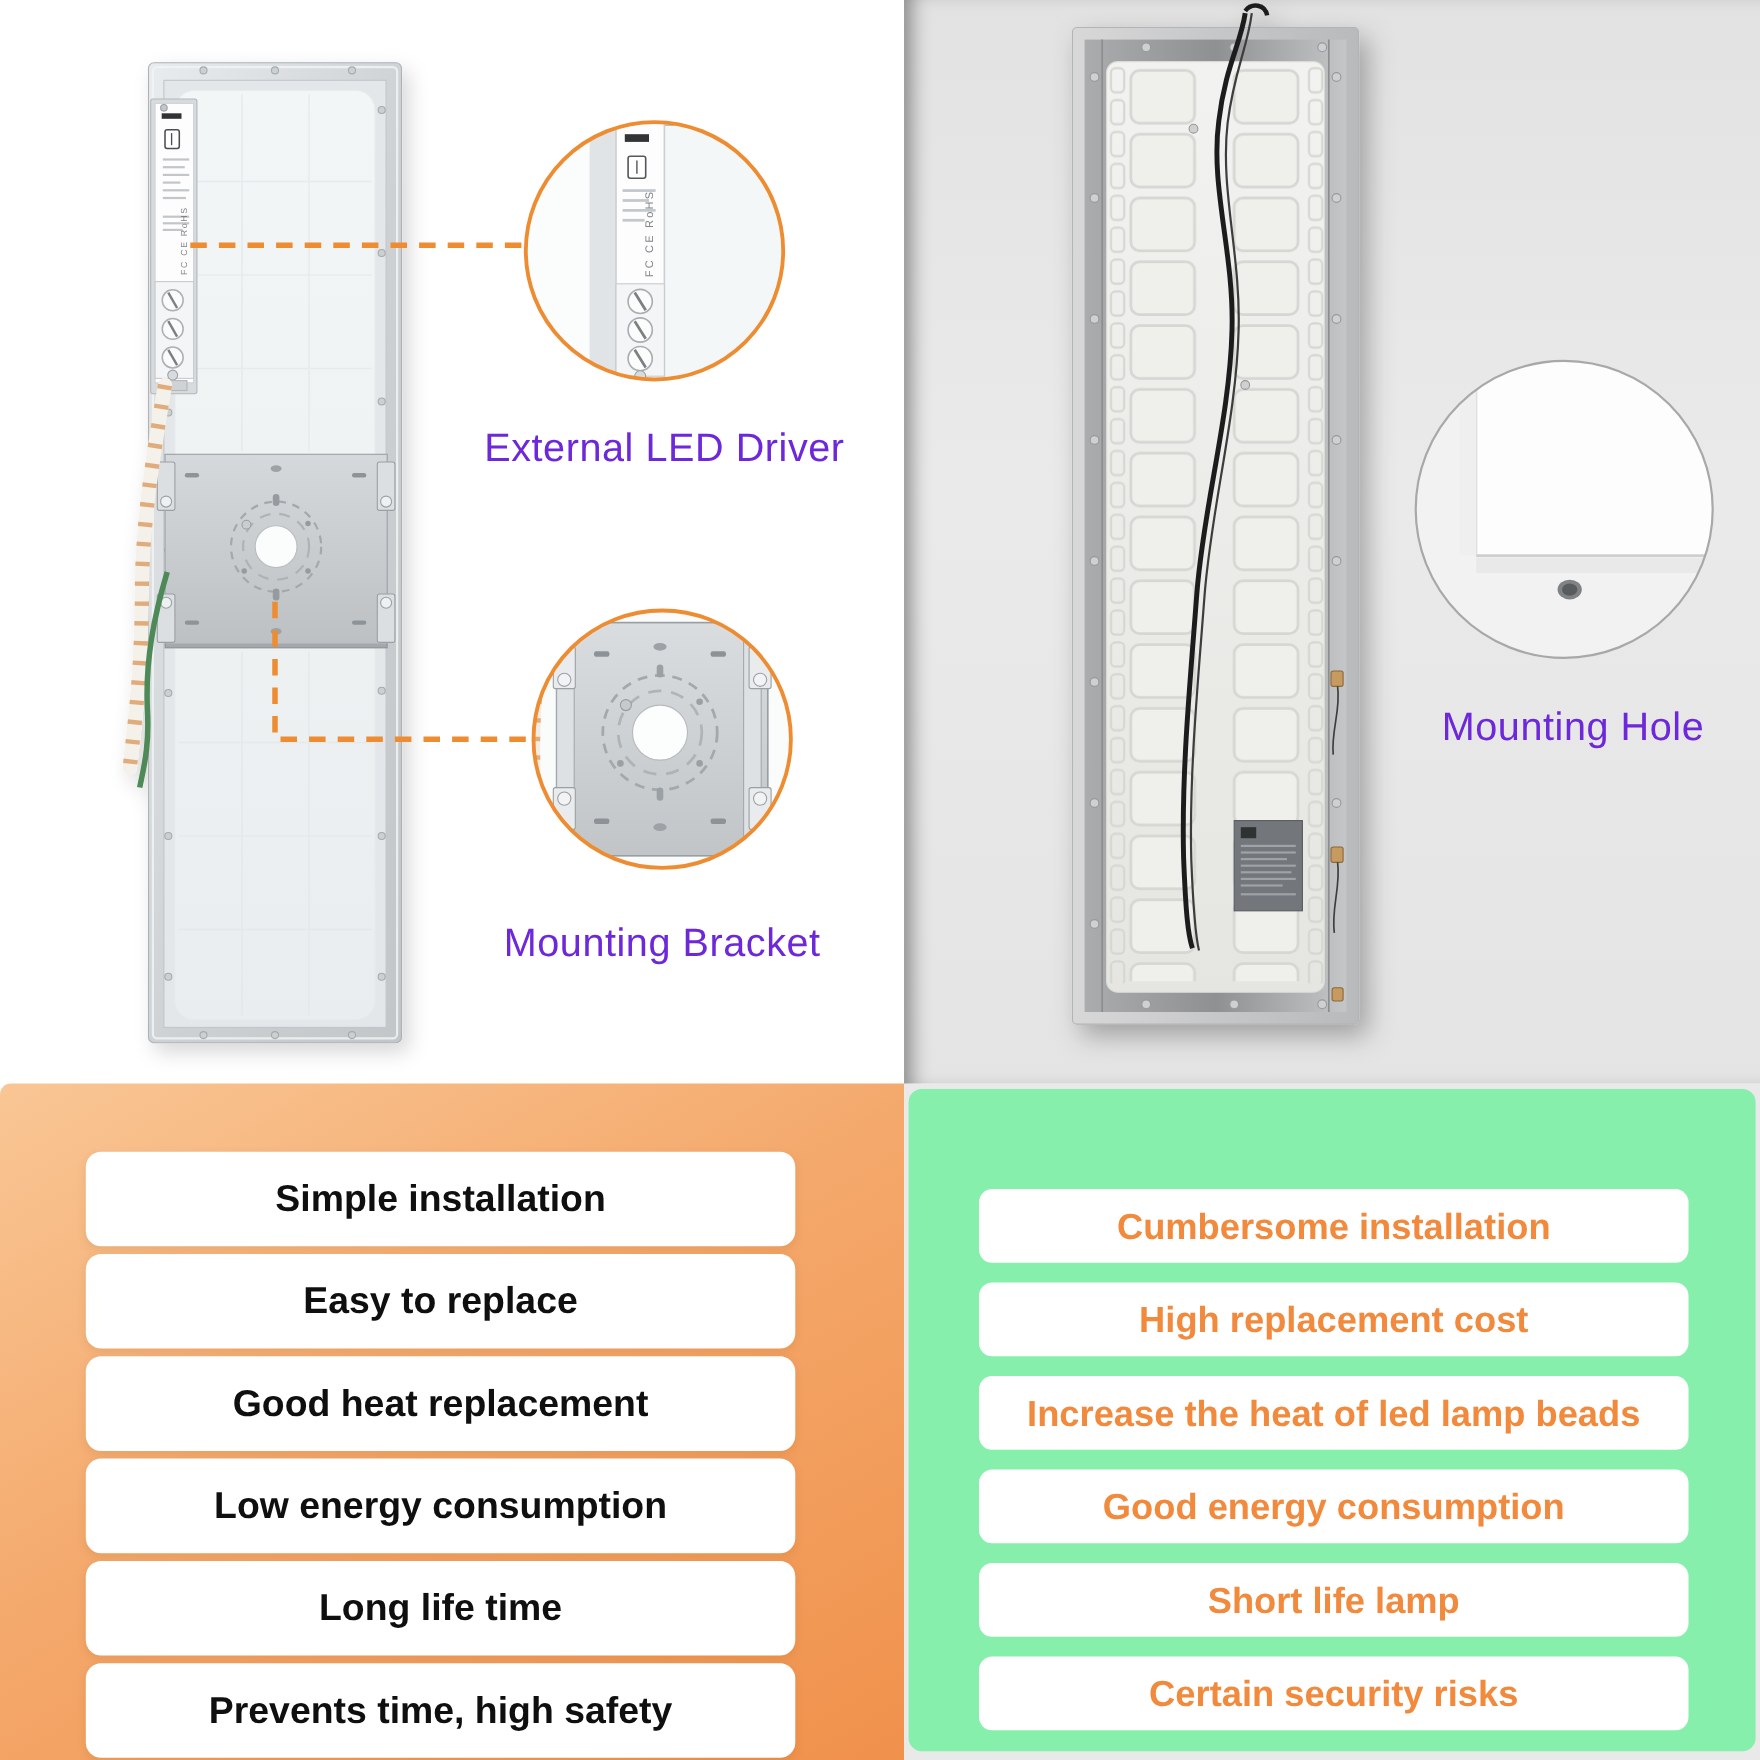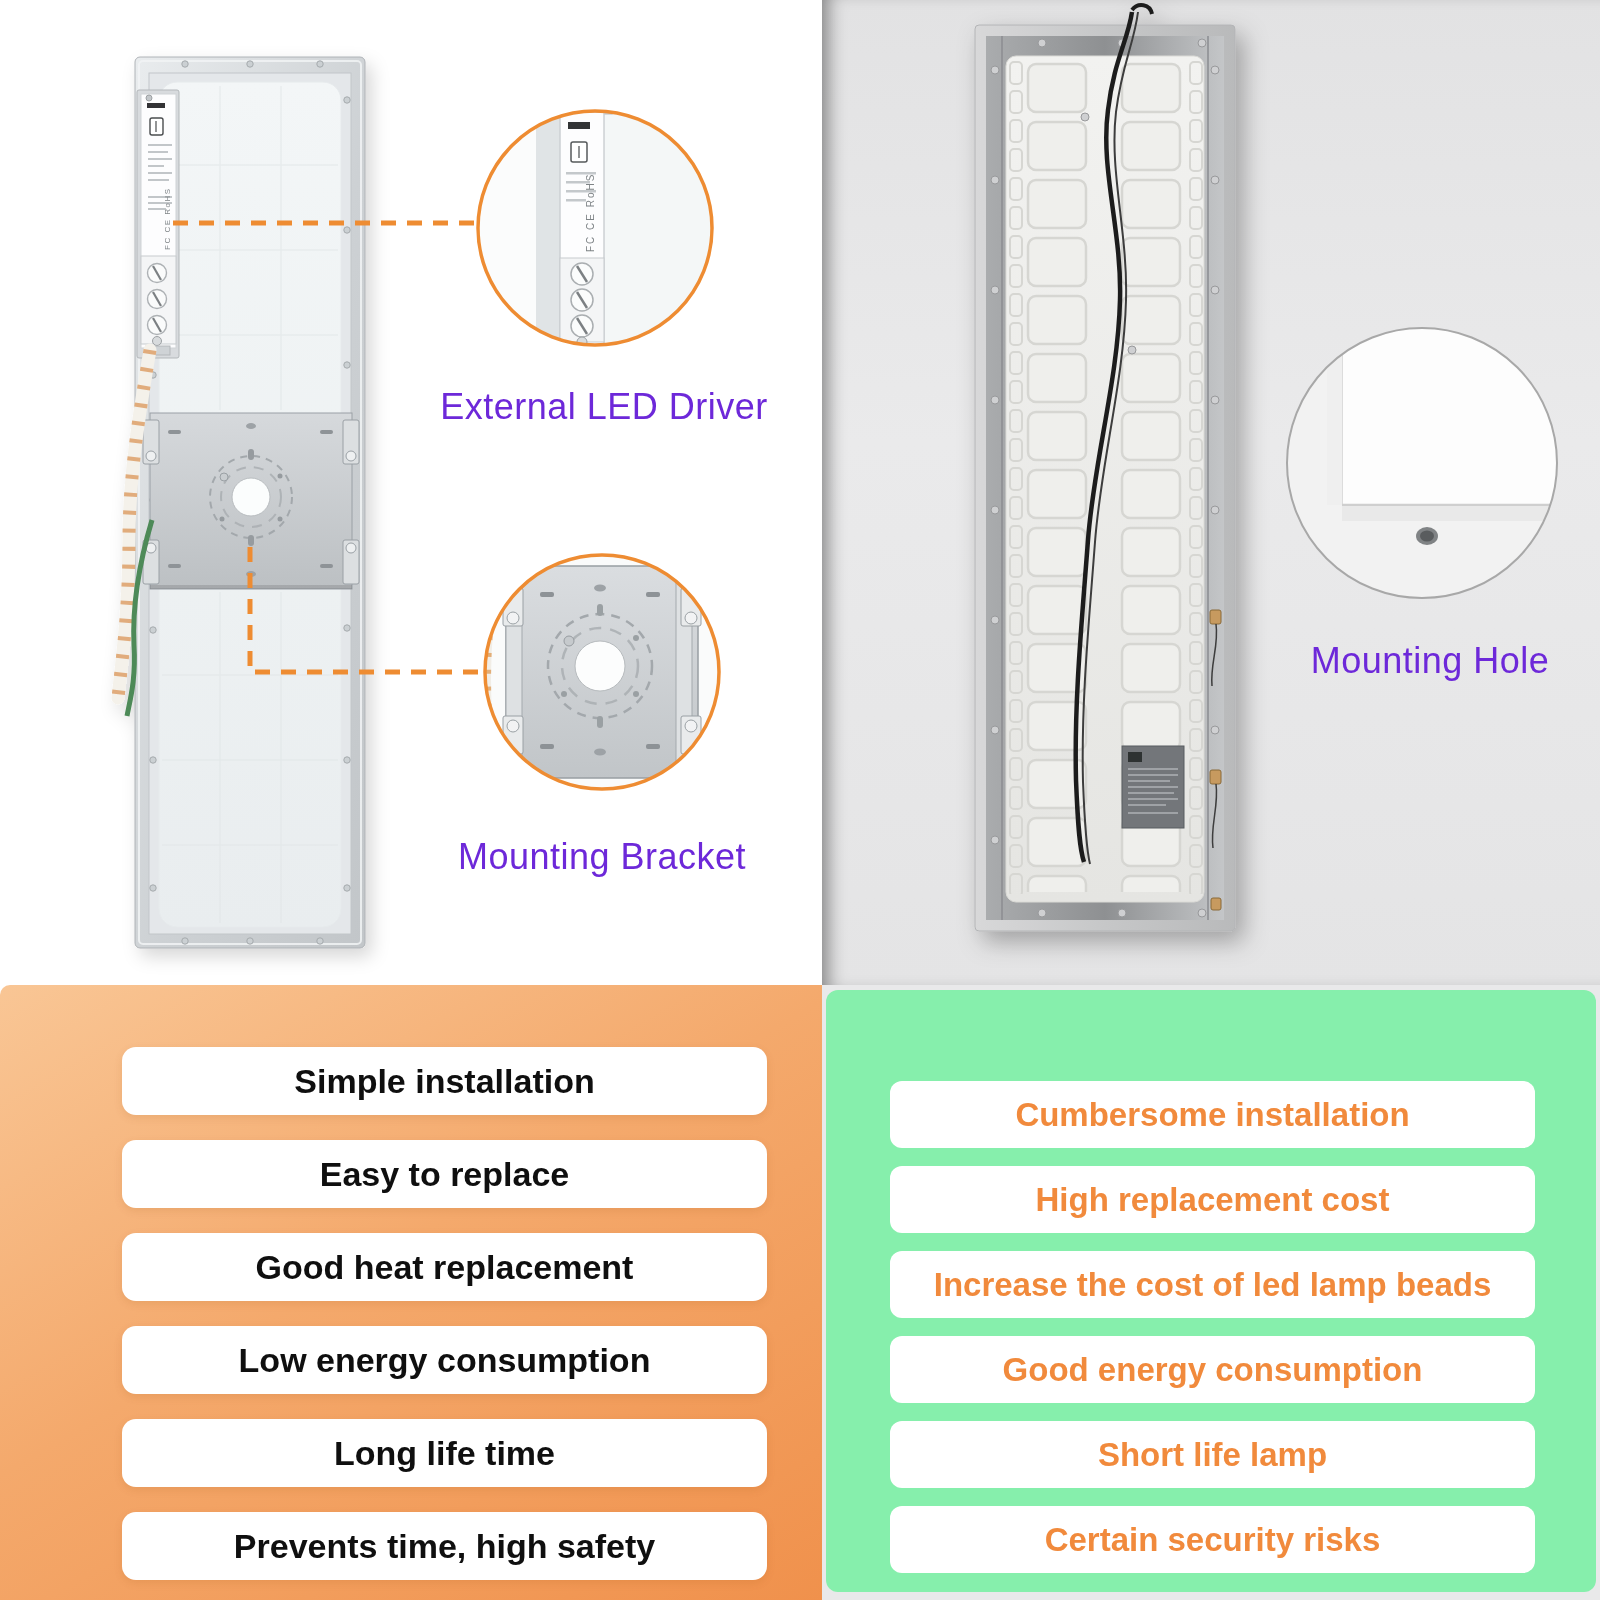--- a/index.html
+++ b/index.html
@@ -10,22 +10,22 @@
   #quad-tr{left:822px;top:0;width:778px;height:985px;
            background:linear-gradient(180deg,#e2e2e3 0%,#eaeaeb 45%,#e4e4e5 100%);
            box-shadow:inset 16px 0 18px -10px rgba(0,0,0,.42);}
   #quad-bl{left:0;top:985px;width:822px;height:615px;border-top-left-radius:10px;
            background:linear-gradient(150deg,#f9c695 0%,#f4a96c 45%,#f0914c 100%);}
   #quad-br{left:822px;top:985px;width:778px;height:615px;background:#e9e9ea;}
   #peach-panel{position:absolute;left:4px;top:5px;width:770px;height:602px;
            background:#86efac;border-radius:12px;}
   .pill{position:absolute;background:#ffffff;display:flex;align-items:center;
         justify-content:center;font-weight:bold;white-space:nowrap;}
-  .pill-left{left:78px;width:645px;height:68px;border-radius:14px;font-size:34px;
-        color:#0f0f0f;box-shadow:0 3px 8px rgba(150,70,10,.12);margin-left:44px;}
+  .pill-left{left:78px;width:645px;height:86px;border-radius:14px;font-size:34px;
+        color:#0f0f0f;box-shadow:0 3px 8px rgba(150,70,10,.12);}
   .pill-right{left:64px;width:645px;height:67px;border-radius:12px;font-size:33px;
         color:#f18a3c;}
   .callout-label{position:absolute;width:360px;text-align:center;font-size:36px;
         color:#6d28d9;letter-spacing:.5px;}
   svg{display:block;}
 </style>
 </head>
 <body>
 
 <div id="canvas">
@@ -54,21 +54,21 @@
   </div>
   <div id="quad-br" class="abs">
     <div id="peach-panel">
       <div class="pill pill-right" style="top:91px">
           <span>Cumbersome installation</span>
         </div>
       <div class="pill pill-right" style="top:176px">
           <span>High replacement cost</span>
         </div>
       <div class="pill pill-right" style="top:261px">
-          <span>Increase the cost of led lamp beads</span>
+          <span>Increase the heat of led lamp beads</span>
         </div>
       <div class="pill pill-right" style="top:346px">
           <span>Good energy consumption</span>
         </div>
       <div class="pill pill-right" style="top:431px">
           <span>Short life lamp</span>
         </div>
       <div class="pill pill-right" style="top:516px">
           <span>Certain security risks</span>
         </div>

